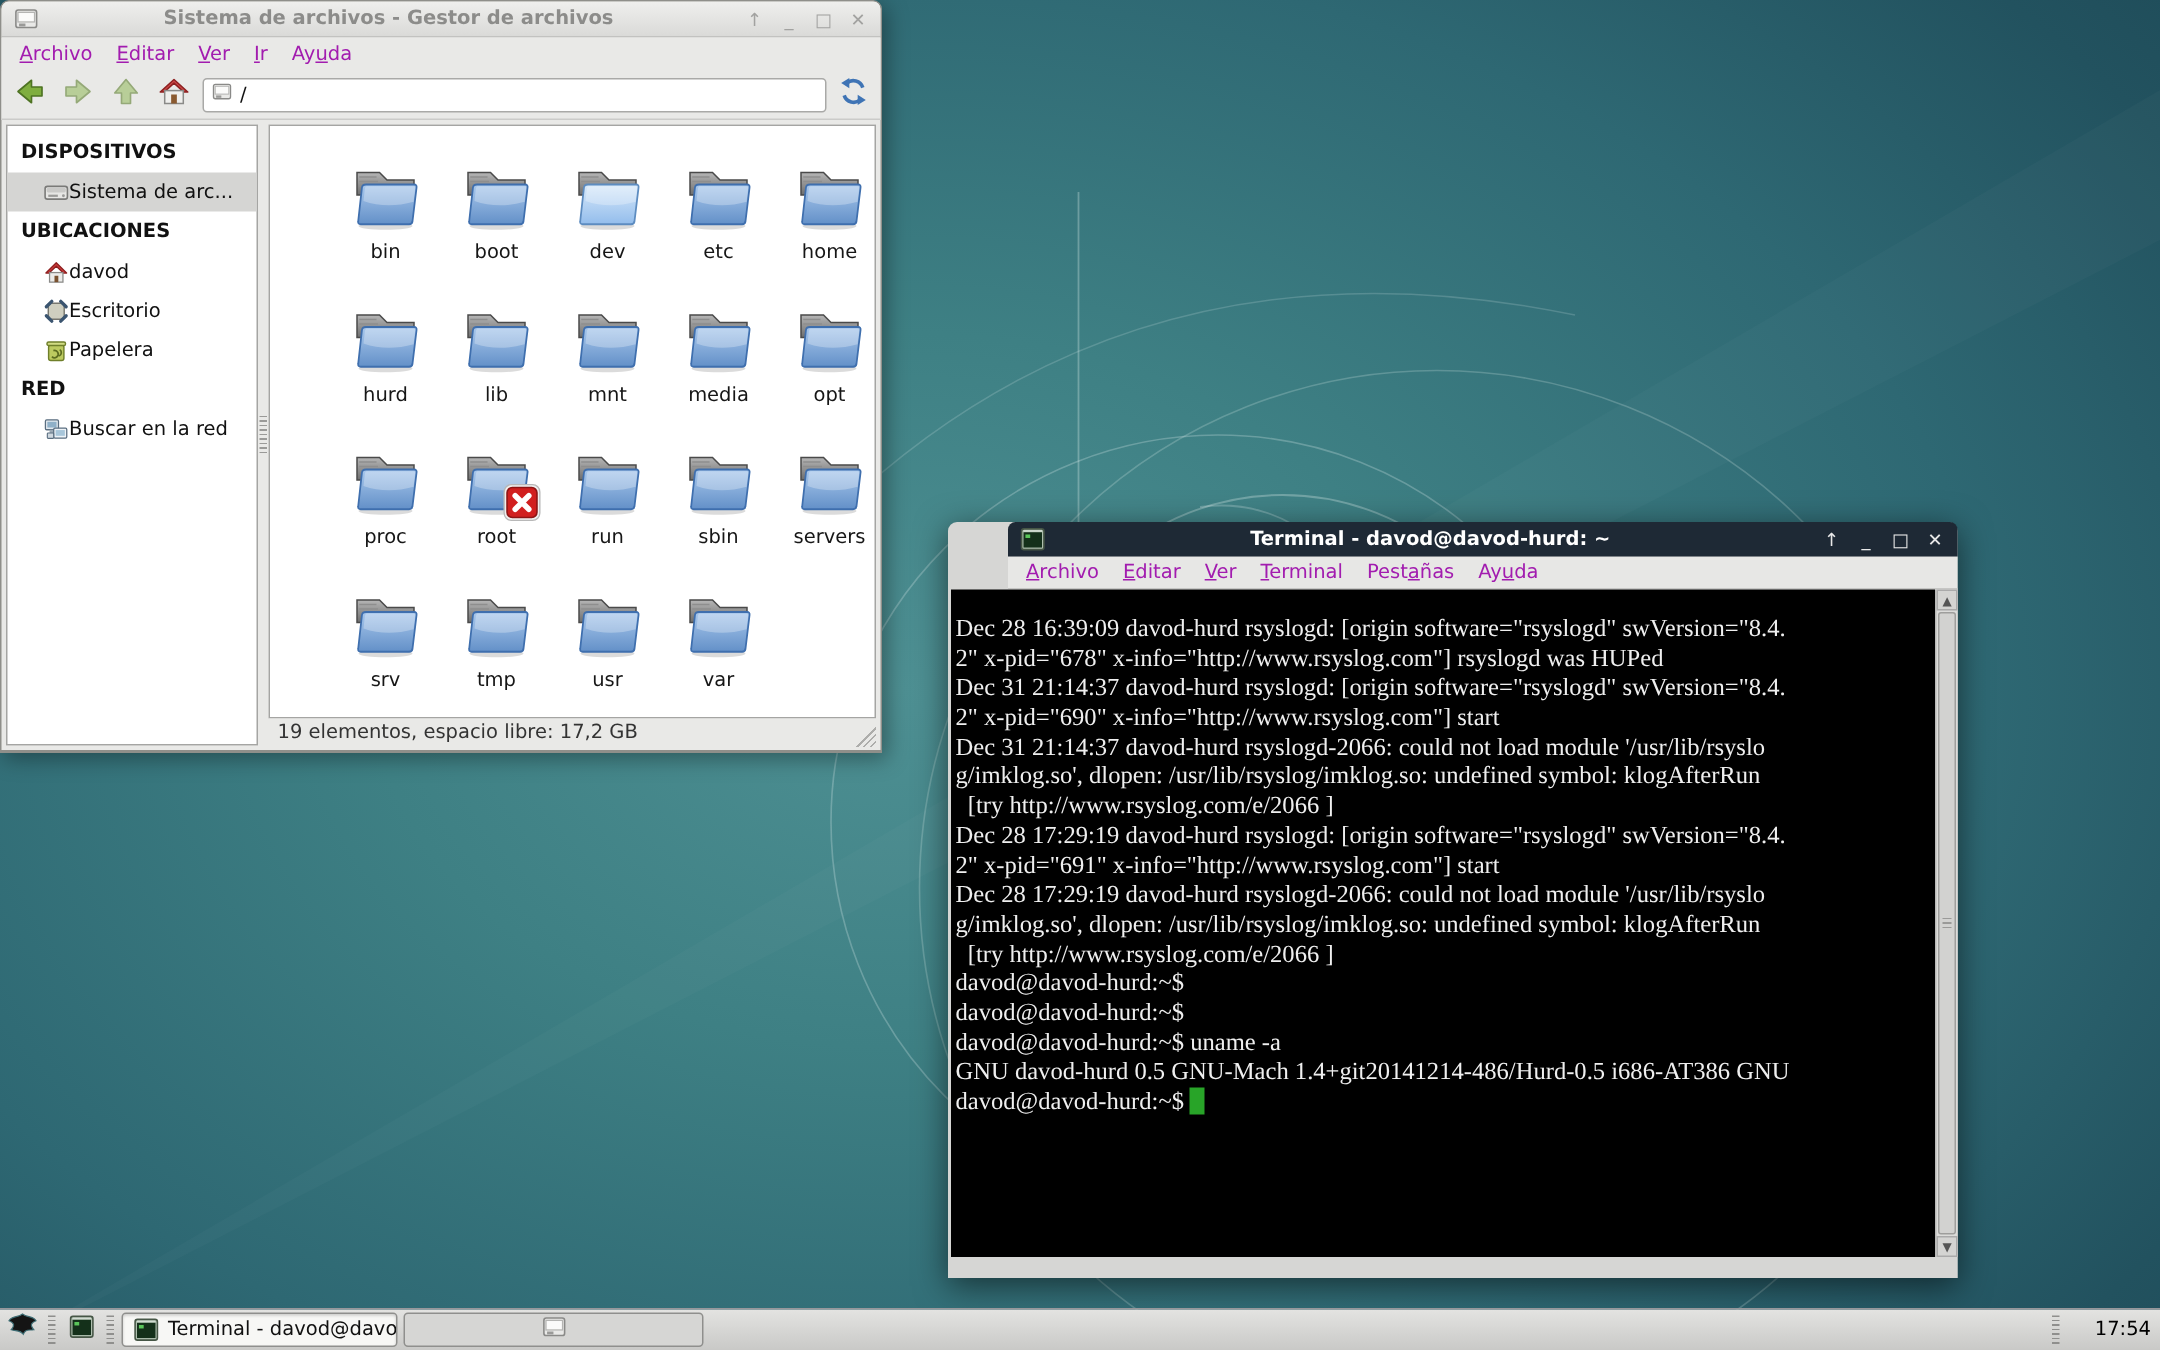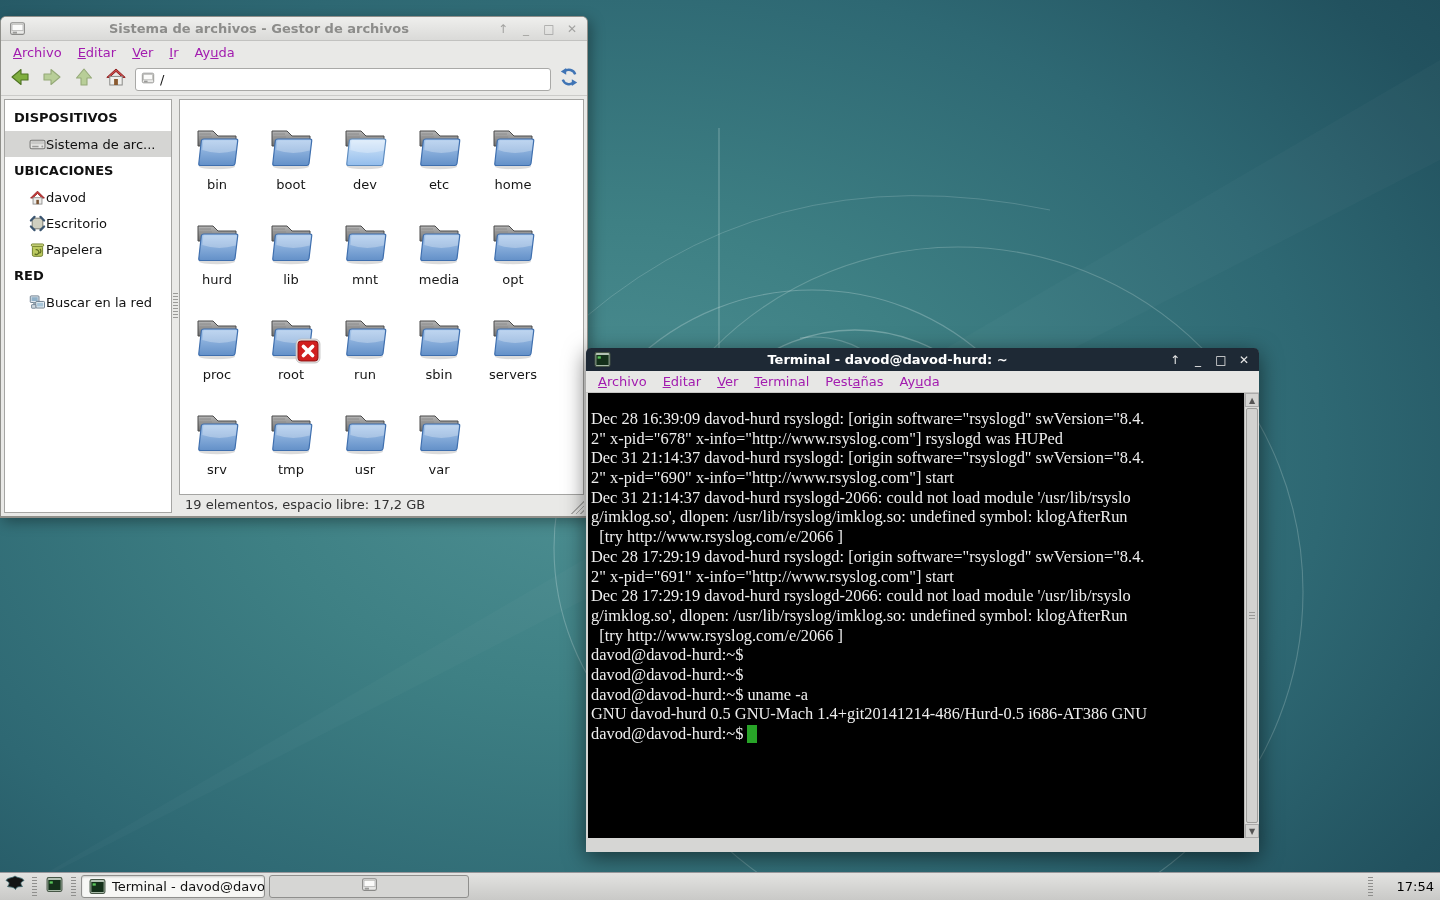--- a/index.html
+++ b/index.html
@@ -27,21 +27,21 @@
   }
   .tb-controls { margin-left:auto; display:flex; gap:9px; align-items:center; }
   .ctrl-btn { font-size:12px; width:14px; text-align:center; line-height:14px; cursor:default; }
 
   .menubar { display:flex; align-items:center; height:22px; padding-left:4px; font-size:13px; }
   .menu-item { padding:2px 8px; color:#a21caf; }
   .menu-item .u { text-decoration:underline; }
 
   
   #fm-window {
-    left:0; top:16px; width:588px; height:502px;
+    left:0; top:0; width:588px; height:502px;
     background:#e9e9e7; border:1px solid #8f8f8a; border-bottom-width:2px;
     box-shadow:3px 4px 14px rgba(0,0,0,.35);
     z-index:2;
   }
   #fm-titlebar { background:linear-gradient(#efefed,#dadad8); border-bottom:1px solid #c2c2c0; color:#8c8c8a; }
   #fm-titlebar .ctrl-btn { color:#a2a2a0; }
   #fm-menubar { background:#e9e9e7; }
   #fm-toolbar {
     height:33px; display:flex; align-items:center; gap:6px; padding:0 6px;
     background:#e9e9e7; border-bottom:1px solid #cbcbc9;
@@ -66,45 +66,46 @@
 
   #fm-splitter {
     position:absolute; left:170px; top:2px; width:7px; bottom:3px; background:#e9e9e7;
     display:flex; align-items:center; justify-content:center;
   }
   #fm-splitter .grip-v { width:5px; height:26px;
     background:repeating-linear-gradient(#9a9a98 0 1px, transparent 1px 3px); }
 
   #fm-iconview {
     position:absolute; left:177px; top:2px; right:2px; height:396px;
-    background:#fff; border:1px solid #a5a5a3; overflow:hidden;
+    background:#fff; border:1px solid #a5a5a3; overflow:hidden;padding-left:40px;
   }
   #fm-grid { display:grid; grid-template-columns:repeat(5,74px); padding-top:12px; }
   .folder-cell { width:74px; height:95px; display:flex; flex-direction:column; align-items:center; }
   .folder-cell .fwrap { position:relative; width:48px; height:48px; margin-top:10px; }
   .folder-cell .emblem { position:absolute; left:28px; top:26px; width:26px; height:26px; }
   .folder-label { margin-top:7px; font-size:13px; color:#161616; }
 
   #fm-statusbar {
     position:absolute; left:177px; right:2px; top:398px; bottom:2px;
     background:#e9e9e7; display:flex; align-items:center;
     font-size:13px; color:#333; padding-left:6px;
   }
   #fm-resize-grip { margin-left:auto; width:16px; height:16px; align-self:flex-end;
     background:
       linear-gradient(135deg, transparent 58%, #adadab 58%, #adadab 63%, transparent 63%,
         transparent 72%, #adadab 72%, #adadab 77%, transparent 77%,
         transparent 86%, #adadab 86%, #adadab 91%, transparent 91%); }
 
   
   #term-window {
-    left:586px; top:348px; width:673px; height:504px;
+    left:632px; top:348px; width:673px; height:504px;
     background:#d6d6d4; border-radius:6px 6px 0 0;
     box-shadow:0 5px 22px rgba(0,0,0,.55);
     z-index:3;
+    padding-left:40px;
   }
   #term-titlebar { background:#1e2935; border-radius:5px 5px 0 0; color:#fff; height:23px; }
   #term-titlebar .tb-title { color:#fff; }
   #term-titlebar .ctrl-btn { color:#e8e8e8; }
   #term-menubar { background:#e7e7e5; border-bottom:1px solid #c6c6c4; }
   #term-frame { position:absolute; top:45px; left:0; right:0; bottom:0; background:#d6d6d4; padding:0 0 14px 2px; }
   #term-content-row { display:flex; height:100%; }
   #term-text {
     flex:1; background:#000; overflow:hidden;
     font-family:Liberation Serif, serif;

